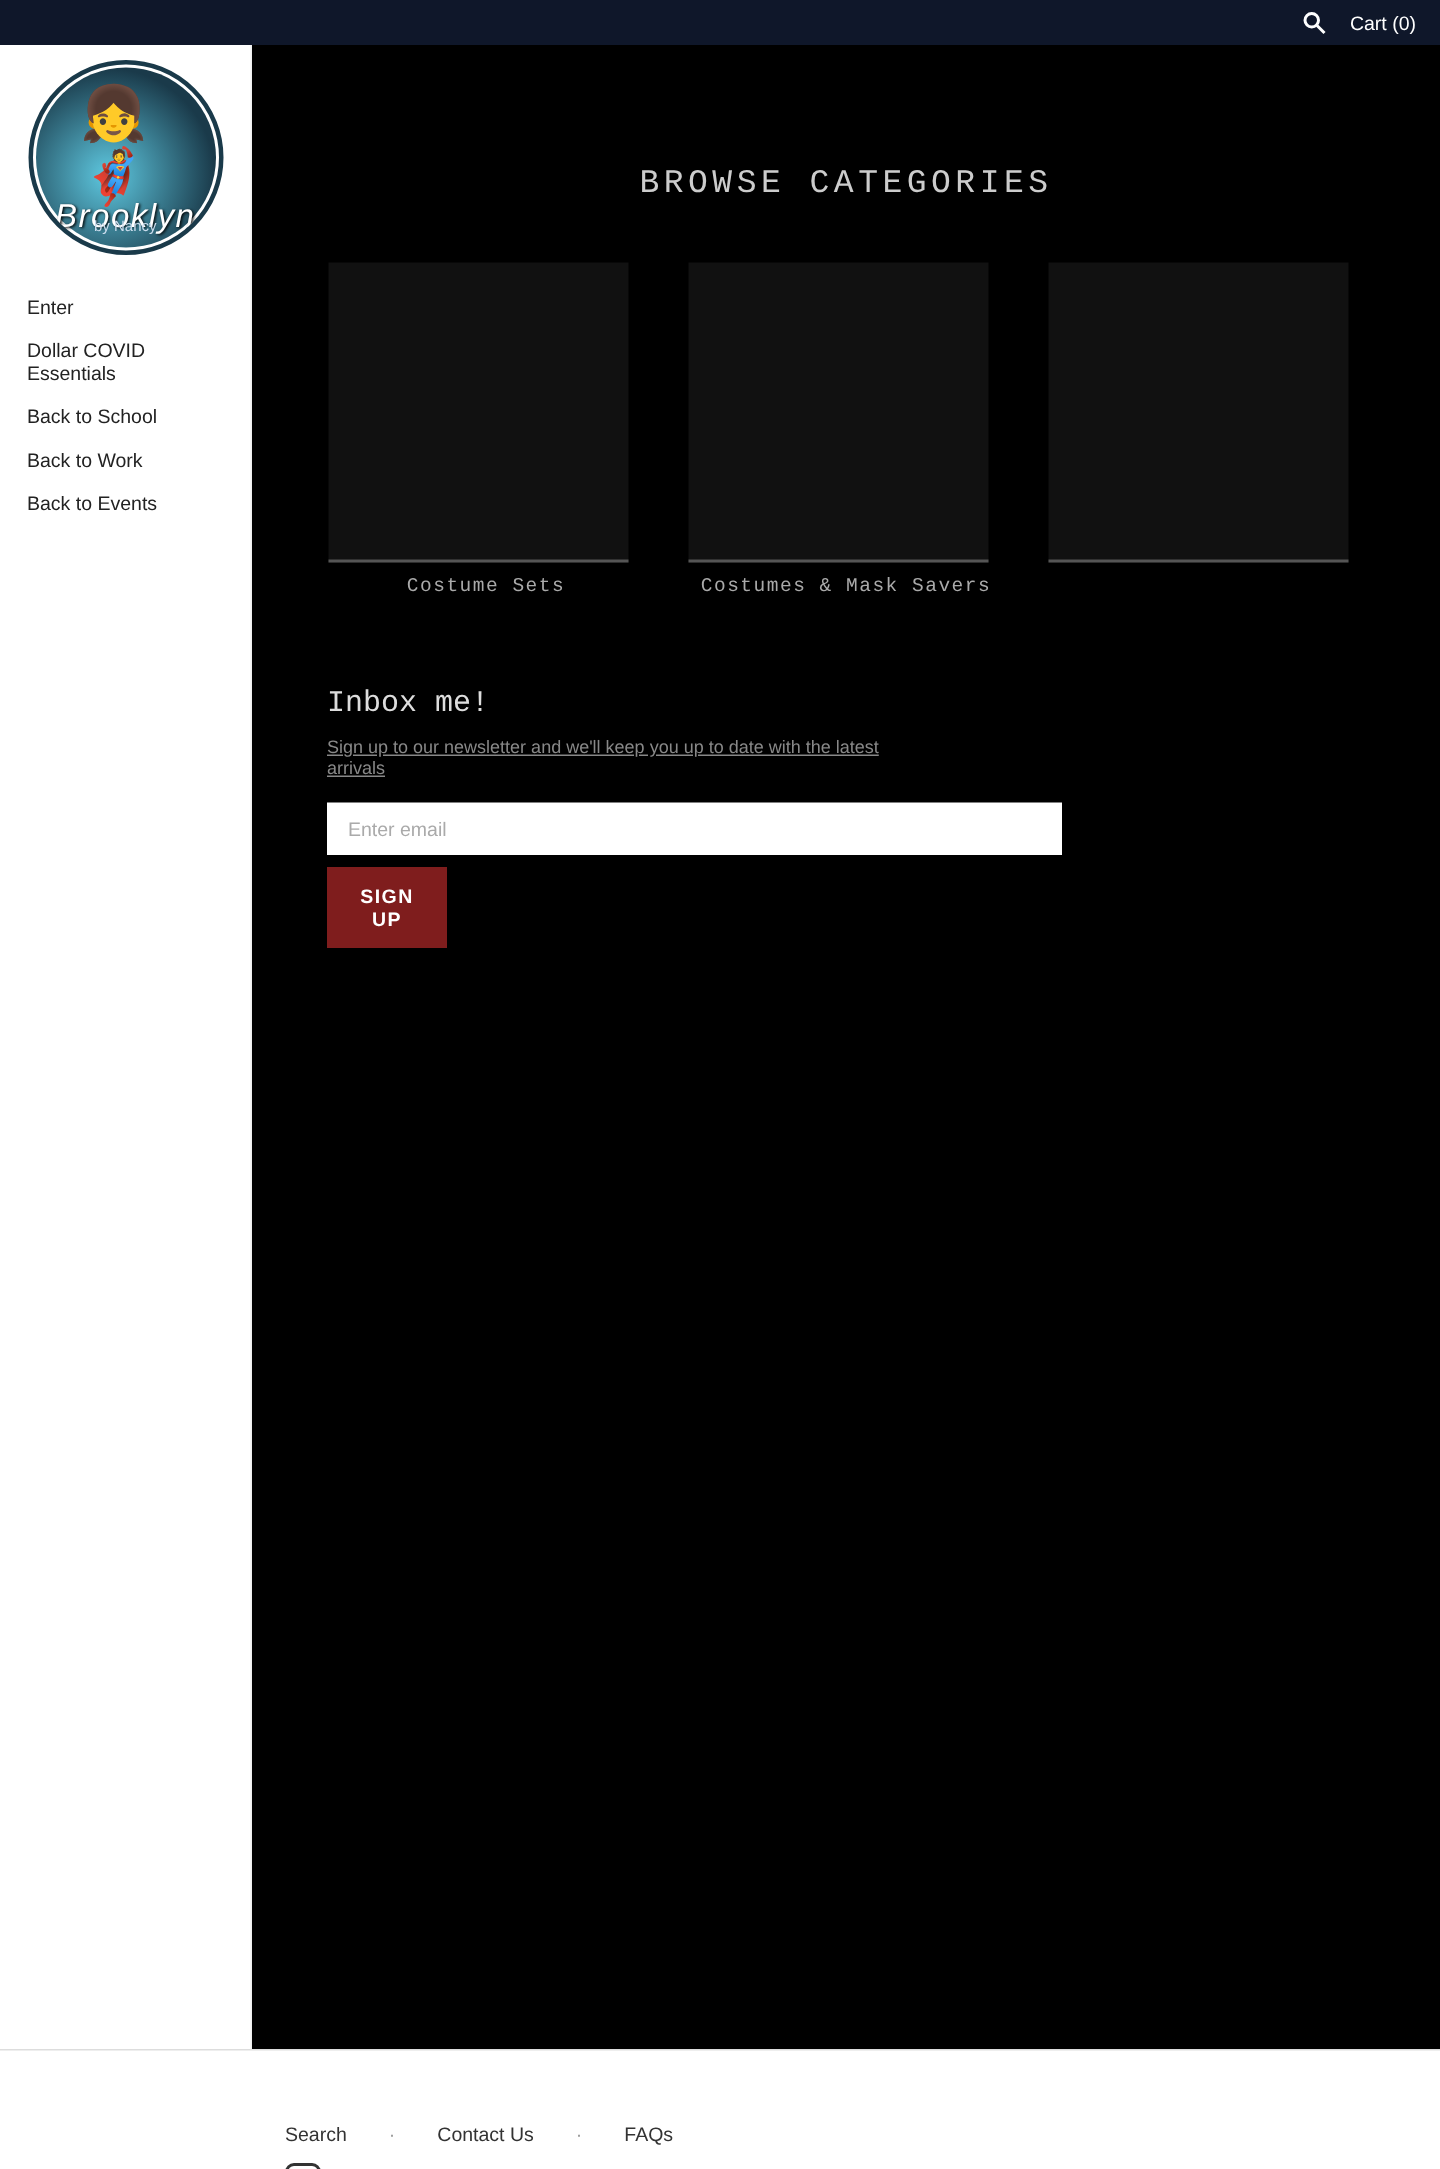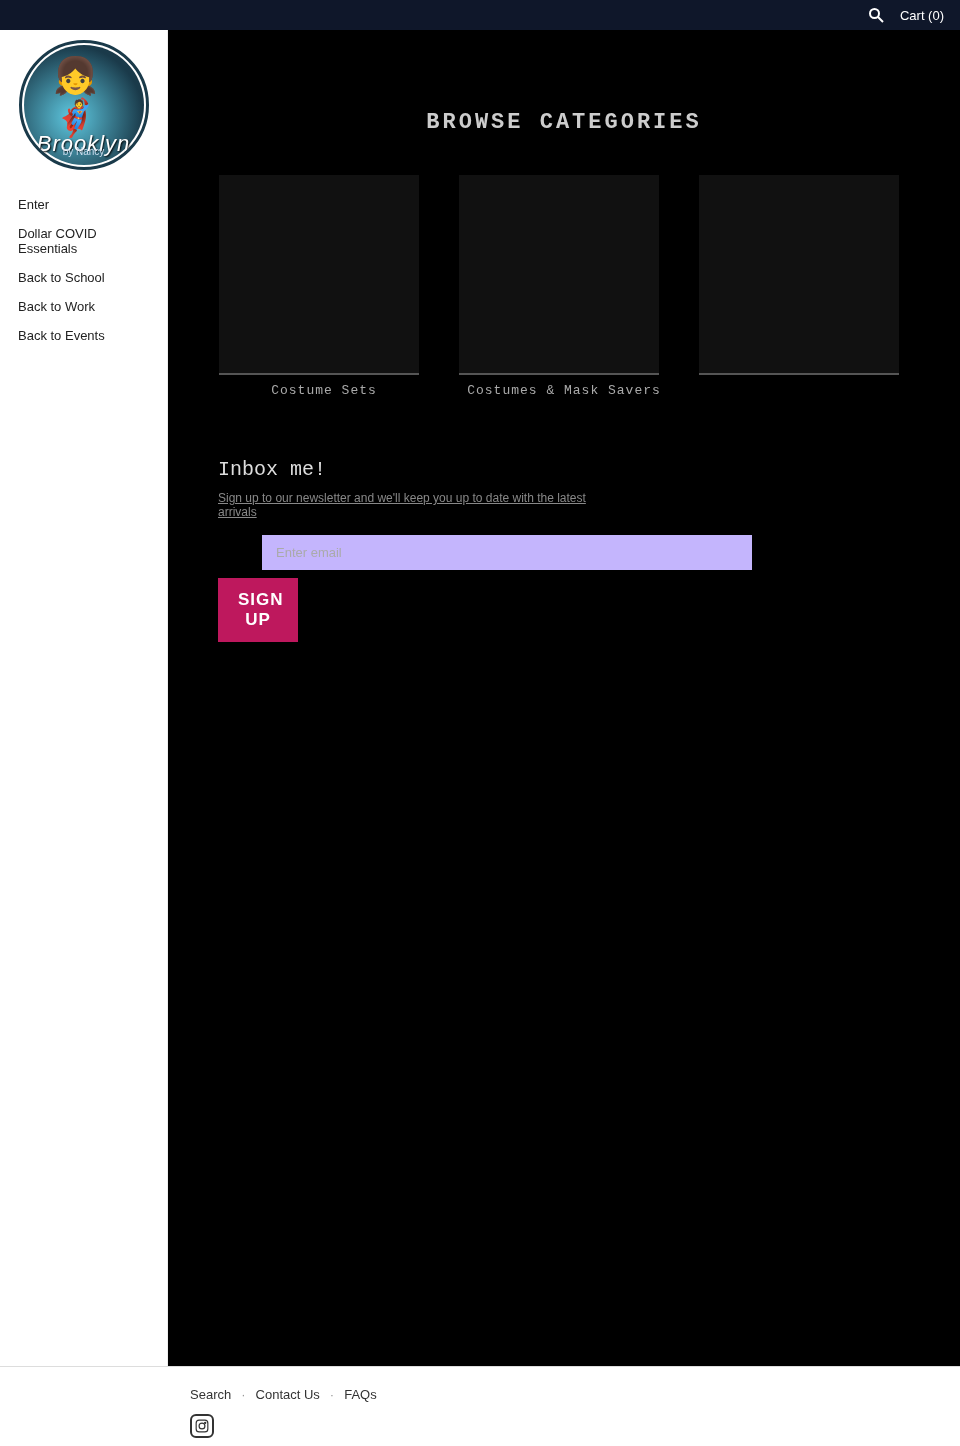--- a/index.html
+++ b/index.html
@@ -117,21 +117,21 @@
       min-height: 900px;
       display: flex;
       flex-direction: column;
       align-items: center;
       padding: 20px 0 40px 0;
     }
 
     .browse-title {
       color: #ccc;
       font-size: 22px;
-      font-weight: bold;
+      font-weight: normal;
       letter-spacing: 3px;
       margin: 60px 0 40px 0;
       text-align: center;
       font-family: 'Courier New', monospace;
     }
 
     .categories-grid {
       display: flex;
       flex-wrap: wrap;
       justify-content: center;
@@ -184,58 +184,58 @@
       text-decoration: underline;
     }
     .newsletter-form {
       display: flex;
       flex-direction: column;
       gap: 8px;
       width: 100%;
       max-width: 490px;
     }
     .newsletter-input {
-      background: #c4b5fd;
+      background: #ffffff;
       border: none;
       padding: 10px 14px;
       font-size: 13px;
       color: #333;
       width: 100%;
-      margin-left: 44px;
     }
     .newsletter-input::placeholder { color: #aaa; }
     .newsletter-btn {
-      background: #be185d;
+      background: #7f1d1d;
       color: #fff;
       border: none;
       padding: 12px 20px;
-      font-size: 17px;
+      font-size: 13px;
       font-weight: bold;
       cursor: pointer;
       width: 80px;
       text-align: center;
       letter-spacing: 1px;
     }
 
     
     .footer {
       background: #fff;
       border-top: 1px solid #ddd;
       padding: 20px 30px;
       display: flex;
       flex-direction: column;
       align-items: flex-start;
       width: 960px;
     }
     .footer-links {
       display: flex;
-      gap: 10px;
+      gap: 28px;
       align-items: center;
       margin-bottom: 12px;
       padding-left: 160px;
+      margin-top: 28px;
     }
     .footer-link {
       font-size: 13px;
       color: #333;
       text-decoration: none;
       cursor: pointer;
     }
     .footer-dot { color: #999; font-size: 13px; }
 
     .footer-social {

